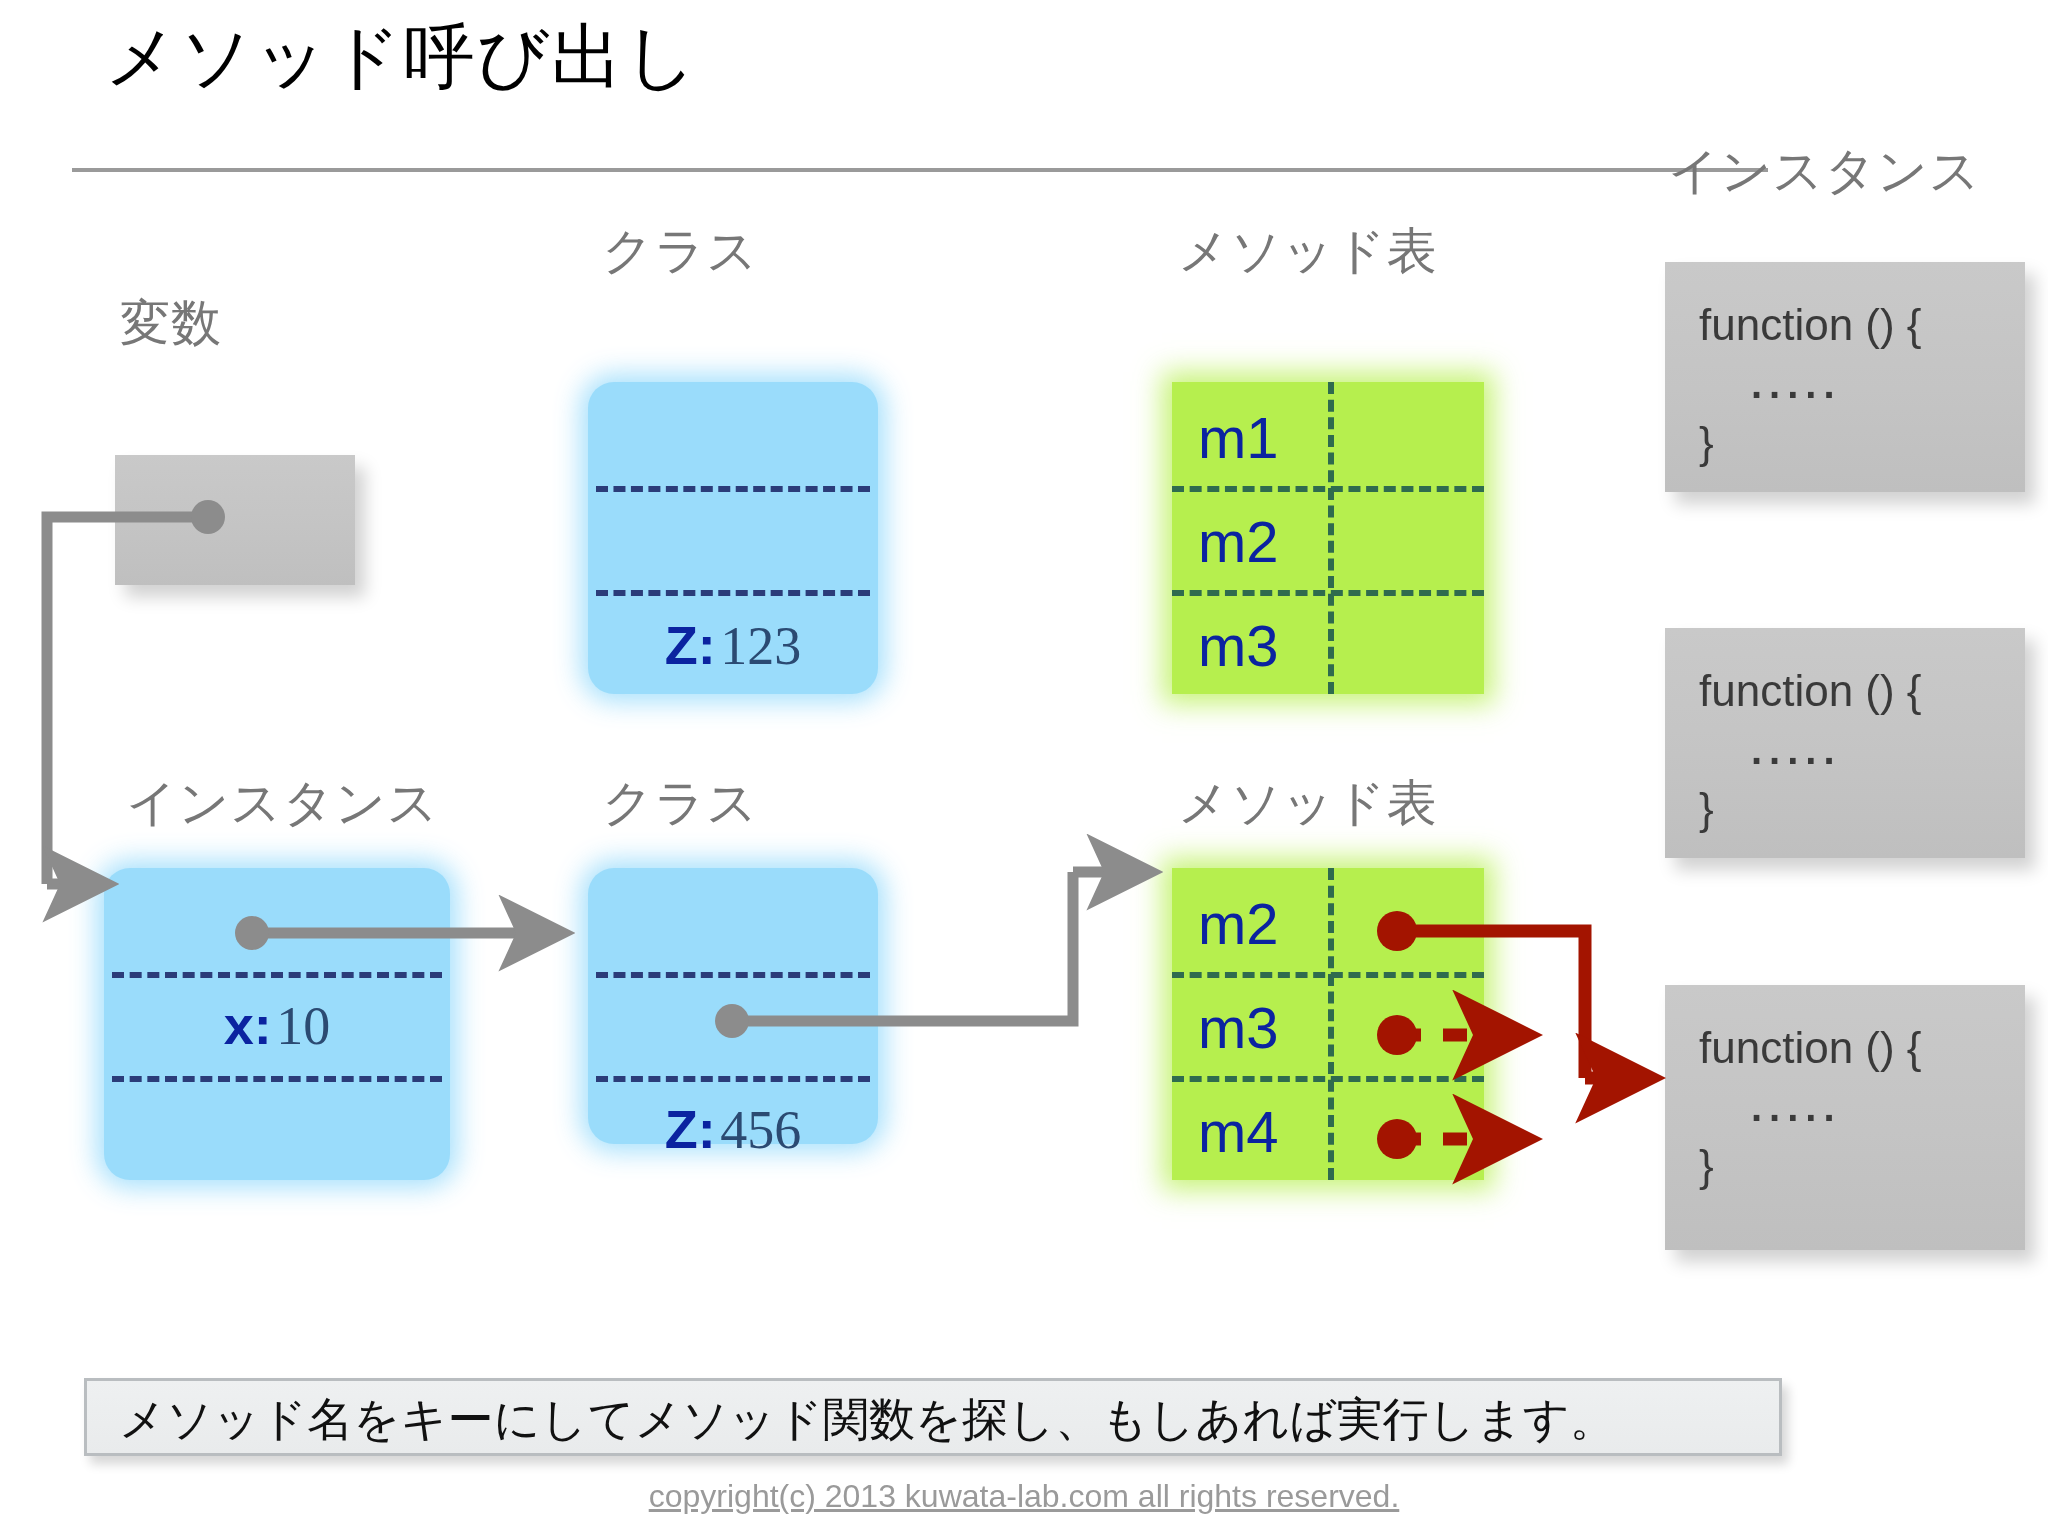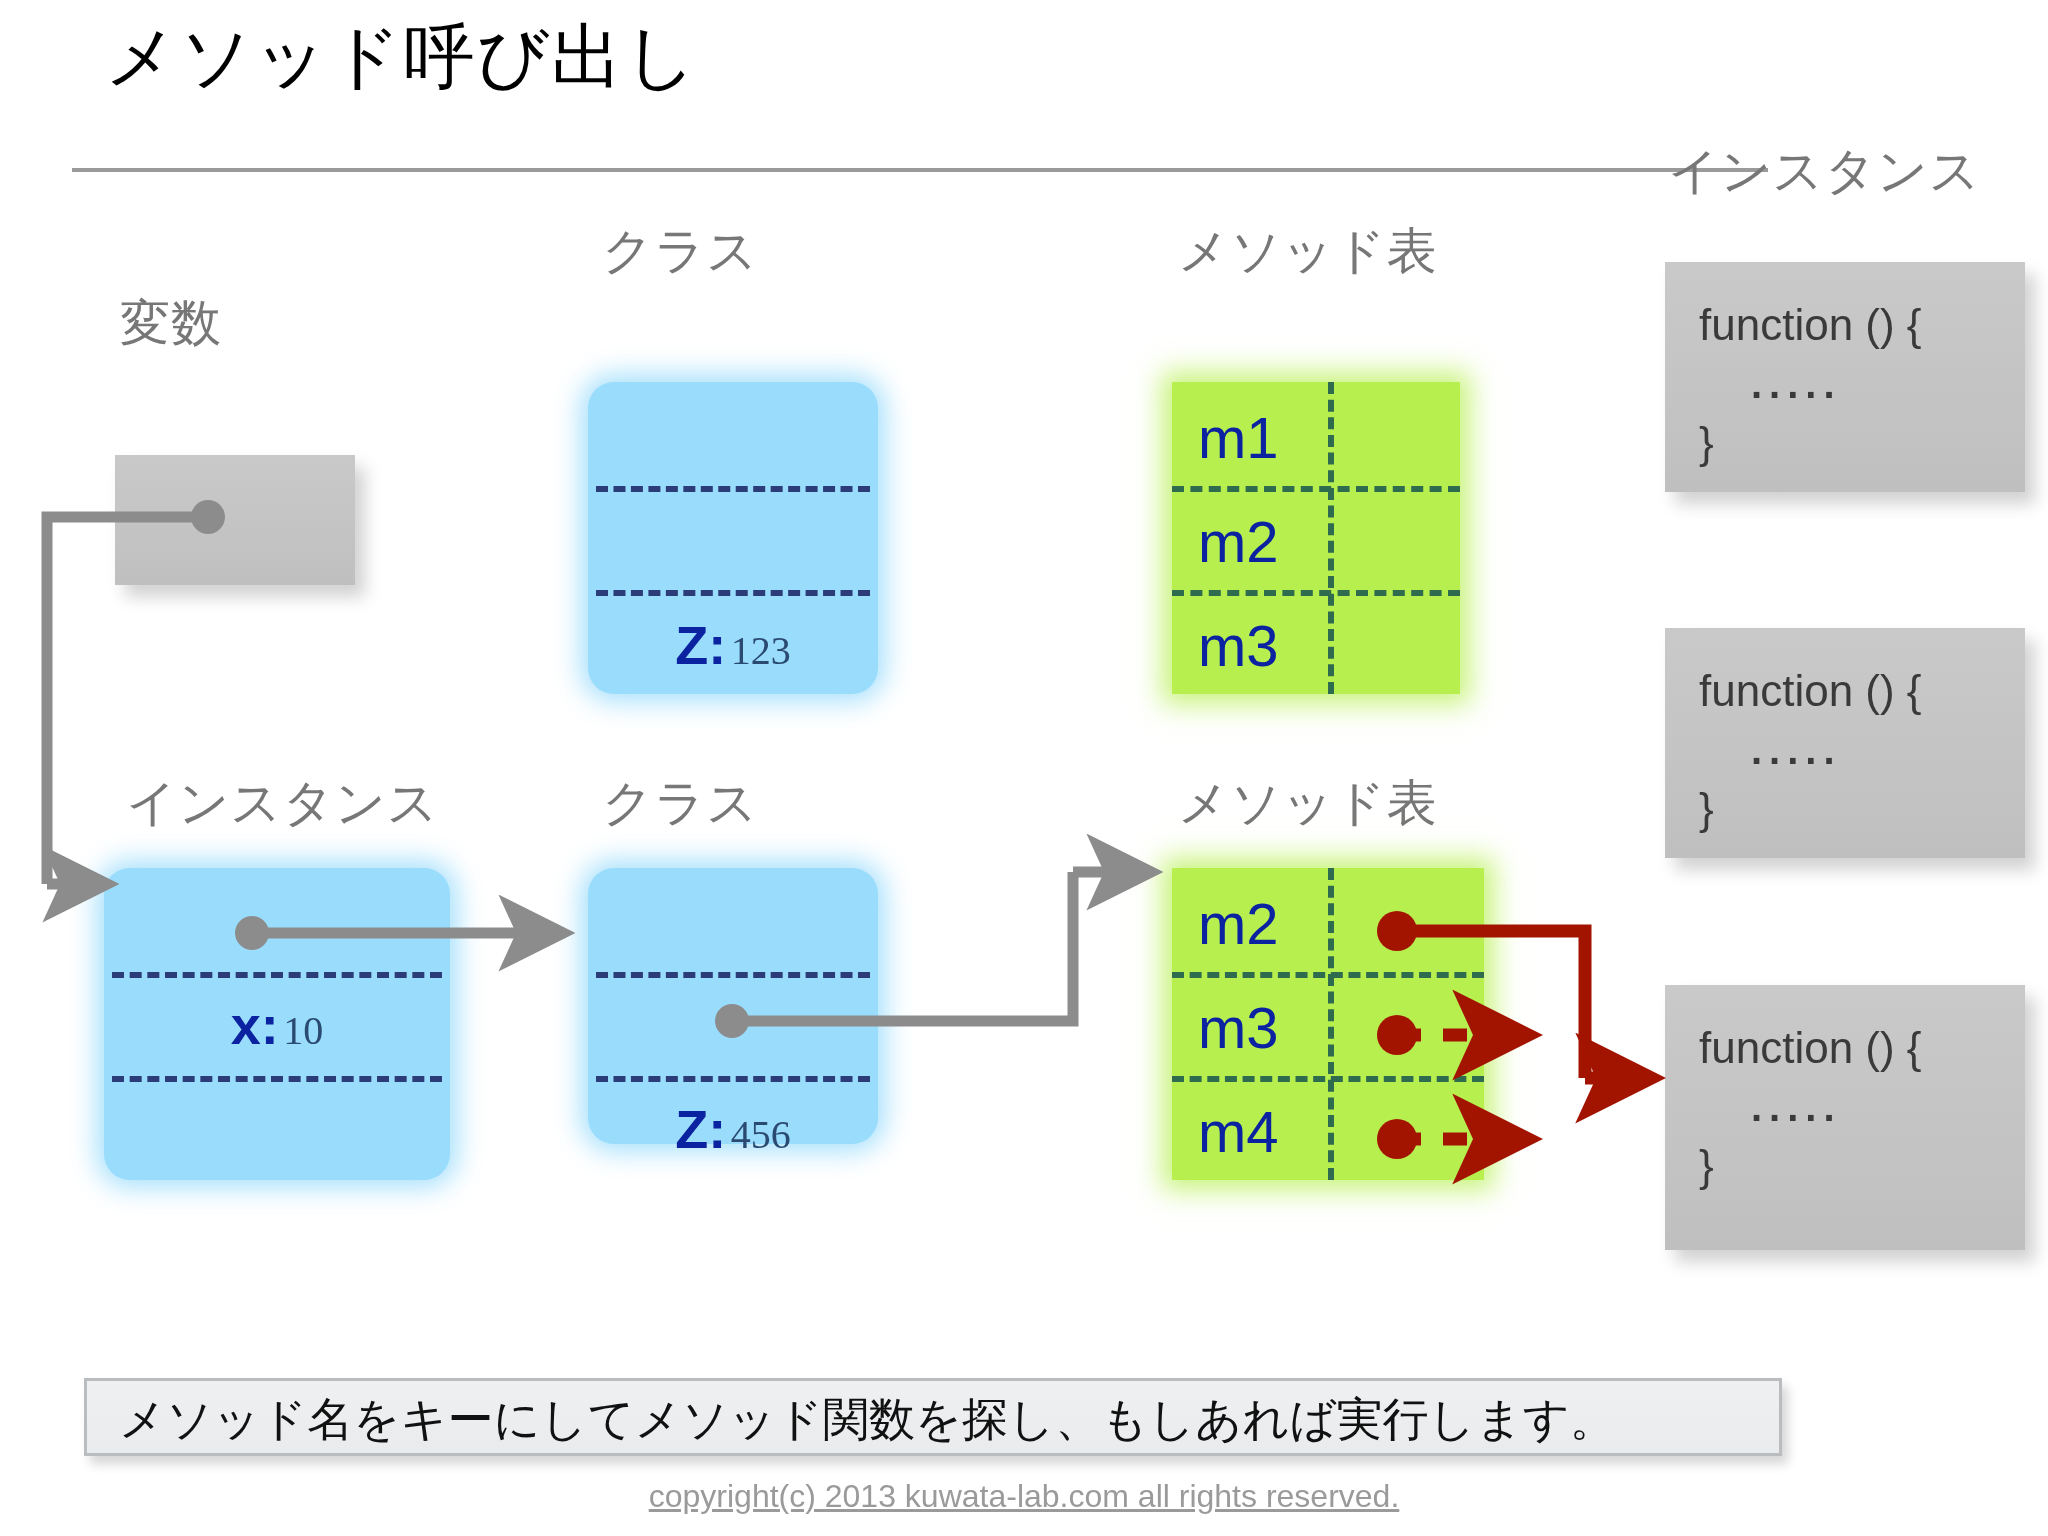--- a/index.html
+++ b/index.html
@@ -45,21 +45,21 @@
     box-shadow:0 0 26px 8px rgba(154,220,251,0.85);
   }
   .bluebox .hr{
     position:absolute;left:8px;right:8px;height:0;
     border-top:6px dashed #2b3c79;
   }
   .bluebox .slot{
     position:absolute;left:0;right:0;text-align:center;white-space:nowrap;
   }
   .k{color:#0b23a0;font-weight:bold;font-size:54px;}
-  .v{color:#2b4a72;font-size:40px;font-family:"Liberation Serif","DejaVu Serif",serif;}
+  .v{color:#2b4a72;font-size:54px;font-family:"Liberation Serif","DejaVu Serif",serif;}
 
   
   .greenbox{
     position:absolute;
     background:#b6ef4e;
     box-shadow:0 0 26px 10px rgba(182,239,78,0.75);
   }
   .greenbox .hr{
     position:absolute;left:0;right:0;height:0;border-top:6px dashed #2f6b4e;
   }
@@ -126,21 +126,21 @@
 
   <div class="bluebox" style="left:588px;top:382px;width:290px;height:312px;">
     <div class="hr" style="top:104px;"></div>
     <div class="hr" style="top:208px;"></div>
     <div class="slot" style="top:232px;">
       <span class="k">Z:</span>
       <span class="v">123</span>
     </div>
   </div>
 
-  <div class="greenbox" style="left:1172px;top:382px;width:288px;height:312px;">
+  <div class="greenbox" style="left:1172px;top:382px;width:312px;height:312px;">
     <div class="vr" style="left:156px;"></div>
     <div class="hr" style="top:104px;"></div>
     <div class="hr" style="top:208px;"></div>
     <div class="mname" style="top:22px;">m1</div>
     <div class="mname" style="top:126px;">m2</div>
     <div class="mname" style="top:230px;">m3</div>
   </div>
 
   <div class="bluebox" style="left:104px;top:868px;width:346px;height:312px;">
     <div class="hr" style="top:104px;"></div>

